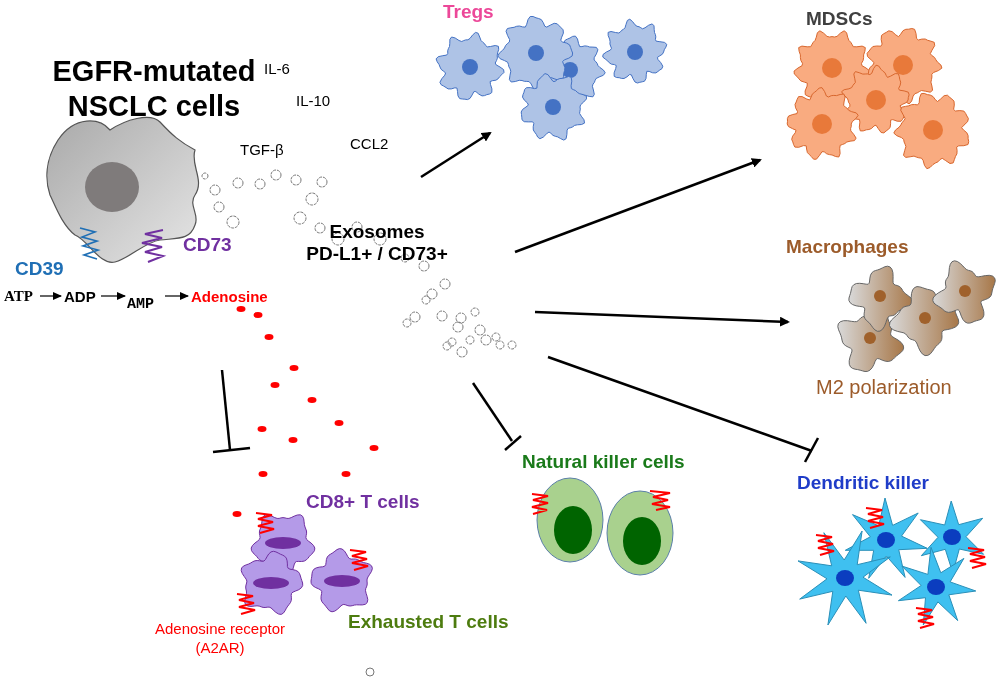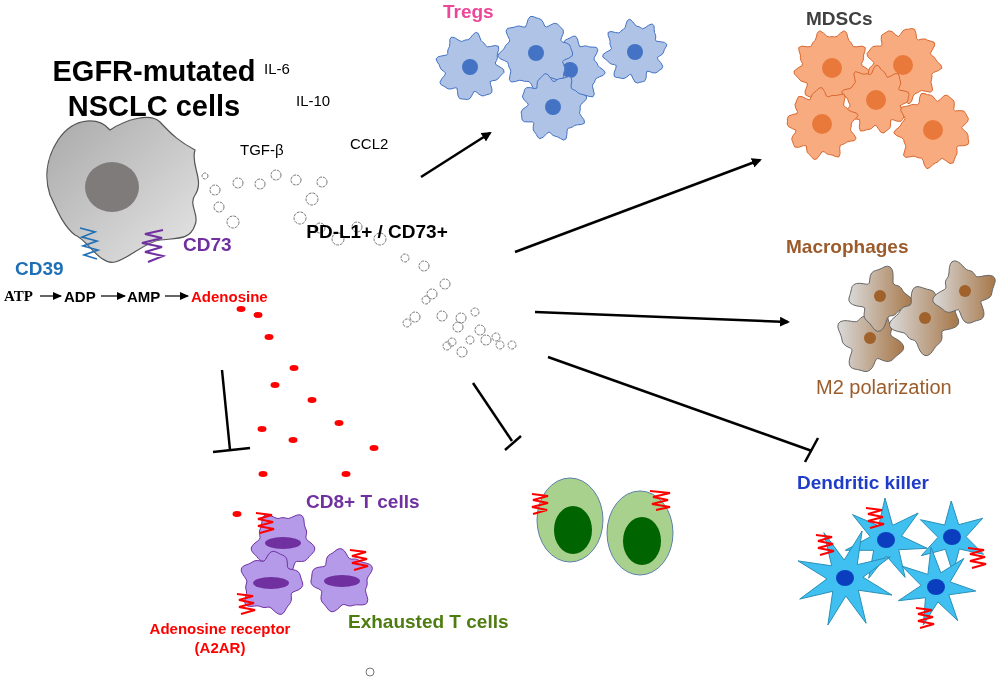--- a/index.html
+++ b/index.html
@@ -7,21 +7,21 @@
   #stage { position: absolute; left: 0; top: 0; width: 998px; height: 678px; }
   .lbl { position: absolute; white-space: nowrap; font-family: "Liberation Sans", sans-serif; line-height: 1; }
   .title-main { font-size: 29px; font-weight: bold; color: #000; text-align: center; line-height: 1.2; }
   .cytokine { font-size: 15px; color: #000; }
   .cd39 { font-size: 19px; font-weight: bold; }
   .cd73 { font-size: 19px; font-weight: bold; }
   .pathway { font-size: 15px; font-weight: bold; color: #000; }
   .exo { font-size: 19px; font-weight: bold; color: #000; text-align: center; line-height: 1.15; }
   .cellname { font-size: 19px; font-weight: bold; }
   .sub { font-size: 20px; }
-  .receptor { font-size: 15px; font-weight: bold; text-align: center; line-height: 1.25; }
+  .receptor { font-size: 15px; font-weight: normal; text-align: center; line-height: 1.25; }
 </style>
 </head>
 <body>
 
 <div id="stage">
 <svg width="998" height="678" viewBox="0 0 998 678" xmlns="http://www.w3.org/2000/svg" style="position:absolute;left:0;top:0">
   <defs>
     <linearGradient id="gTumor" x1="0" y1="0" x2="1" y2="1">
       <stop offset="0" stop-color="#a9a9a9"></stop>
       <stop offset="1" stop-color="#e6e6e6"></stop>
@@ -252,31 +252,33 @@
 <div class="lbl cytokine" style="left:264px;top:61px;">IL-6</div>
 <div class="lbl cytokine" style="left:296px;top:93px;">IL-10</div>
 <div class="lbl cytokine" style="left:240px;top:142px;">TGF-β</div>
 <div class="lbl cytokine" style="left:350px;top:136px;">CCL2</div>
 
 <div class="lbl cd39" style="left:15px;top:235px;color:#1f6fb5;margin-top:24px;">CD39</div>
 <div class="lbl cd73" style="left:183px;top:235px;color:#7030a0;">CD73</div>
 
 <div class="lbl pathway" style="left:4px;top:289px;font-family:Liberation Serif, serif;">ATP</div>
 <div class="lbl pathway" style="left:64px;top:289px;">ADP</div>
-<div class="lbl pathway" style="left:127px;top:289px;">AMP</div>
+<div class="lbl pathway" style="left:127px;top:297px;font-family:Liberation Mono, monospace;">AMP</div>
 <div class="lbl pathway" style="left:191px;top:289px;color:#ff0000;">Adenosine</div>
 
 <div class="lbl exo" style="left:292px;top:221px;width:170px;">
+  <div>Exosomes</div>
   <div>PD-L1+ / CD73+</div>
 </div>
 
 <div class="lbl cellname" style="left:443px;top:2px;color:#ec4899;">Tregs</div>
 <div class="lbl cellname" style="left:806px;top:9px;color:#404040;">MDSCs</div>
 <div class="lbl cellname" style="left:786px;top:237px;color:#9c5b2a;">Macrophages</div>
 <div class="lbl sub" style="left:816px;top:377px;color:#9c5b2a;">M2 polarization</div>
+<div class="lbl cellname" style="left:522px;top:452px;color:#1a7a1a;">Natural killer cells</div>
 <div class="lbl cellname" style="left:797px;top:473px;color:#1f3cc8;">Dendritic killer</div>
 <div class="lbl cellname" style="left:306px;top:492px;color:#7030a0;">CD8+  T cells</div>
 <div class="lbl cellname" style="left:348px;top:612px;color:#4d7c0f;">Exhausted T cells</div>
 <div class="lbl receptor" style="left:130px;top:620px;width:180px;color:#ff0000;">
   <div>Adenosine receptor</div>
   <div>(A2AR)</div>
 </div>
 </div>
 
 </body></html>

